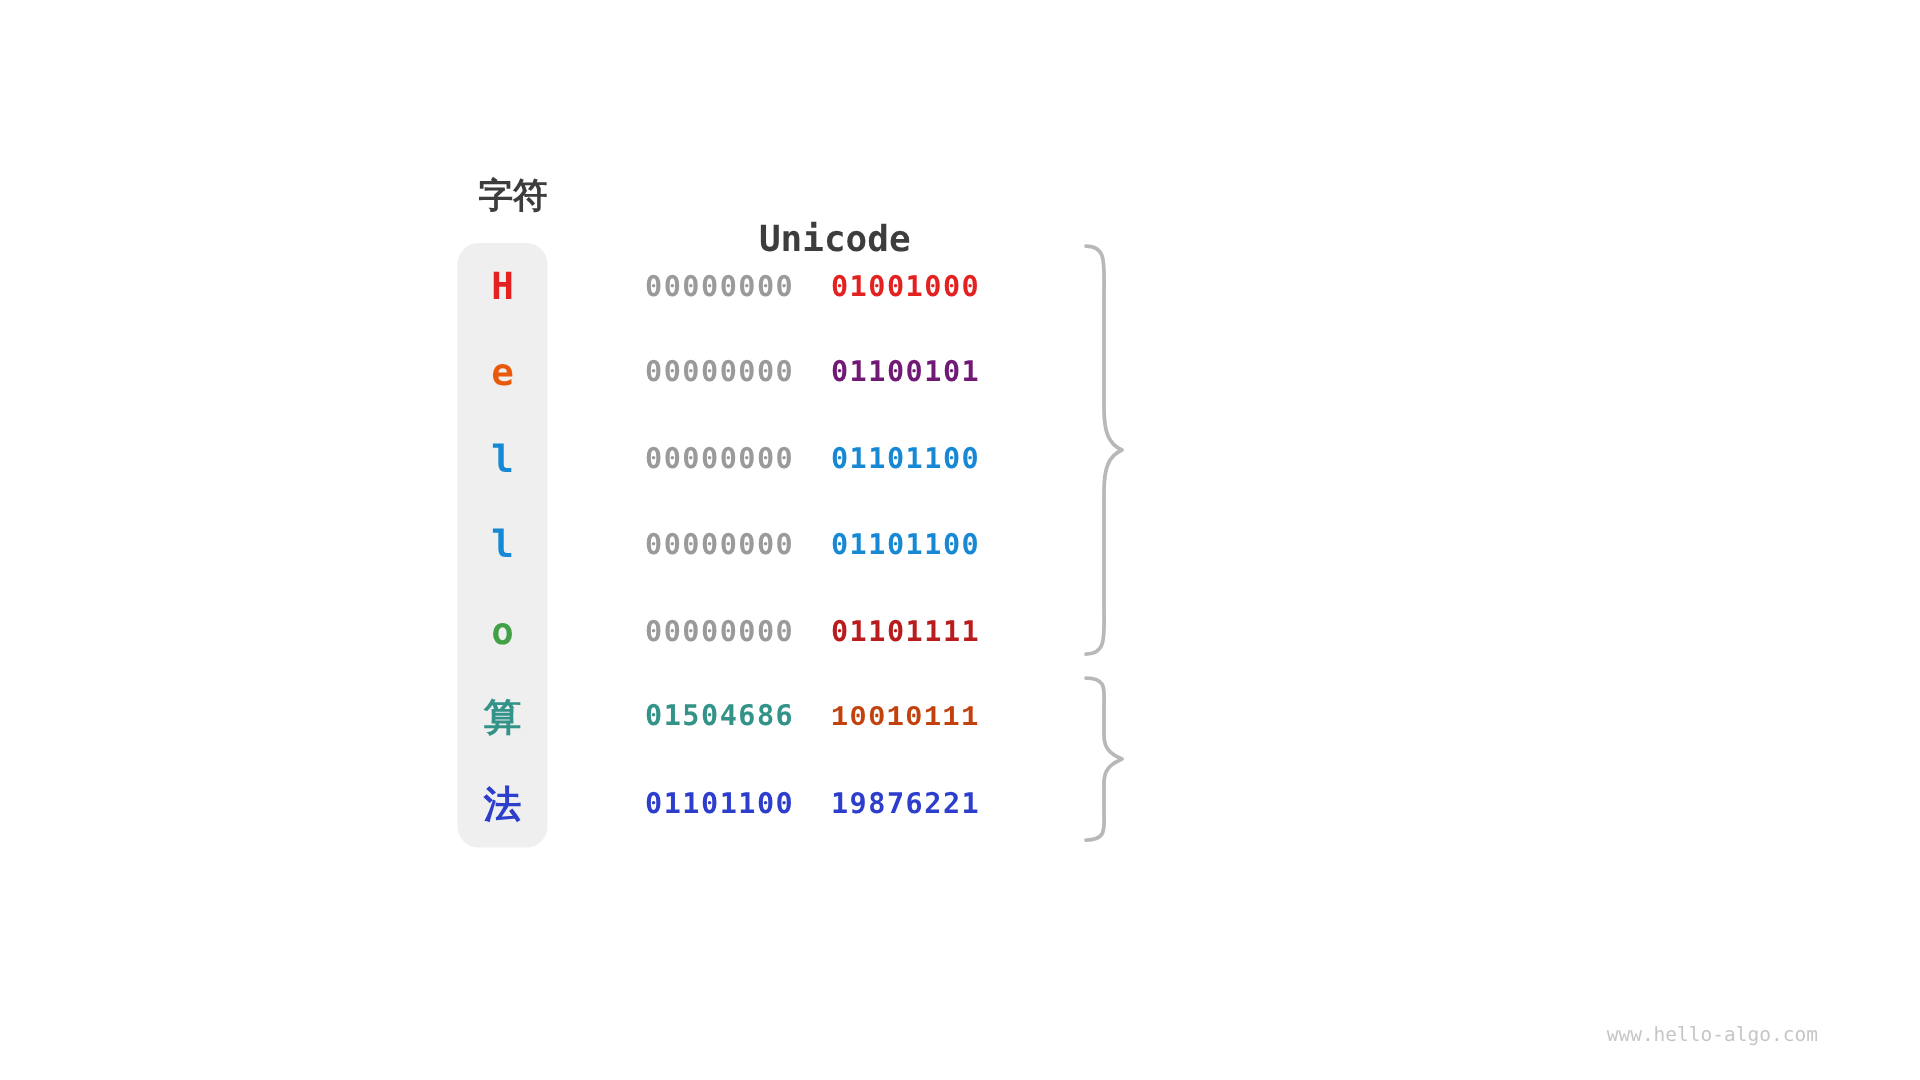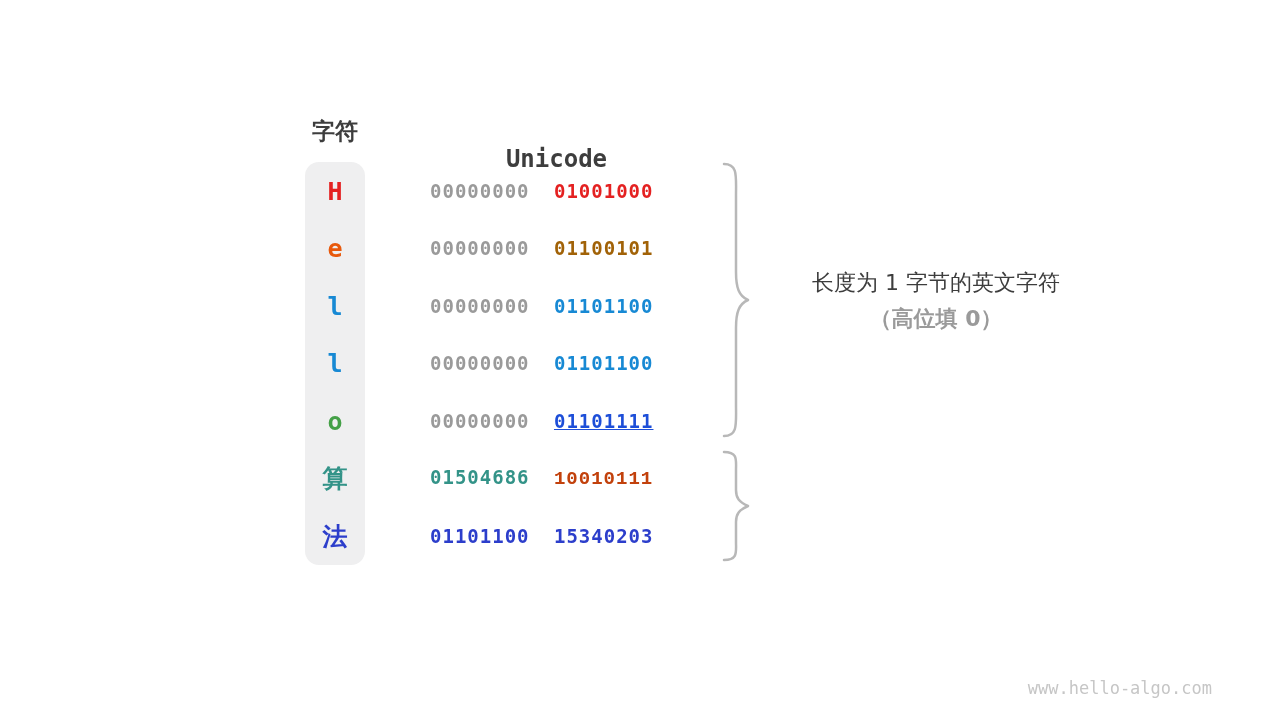--- a/index.html
+++ b/index.html
@@ -3,21 +3,21 @@
 <meta charset="utf-8">
 <style>
   html,body{margin:0;padding:0;background:#ffffff;}
   body{width:1280px;height:720px;overflow:hidden;font-family:"DejaVu Sans", sans-serif;}
   .canvas{position:relative;width:1280px;height:720px;background:#ffffff;}
 
   .col-header{
     position:absolute;top:117px;height:28px;line-height:28px;
     font-weight:bold;font-size:23px;color:var(--c-dark,#3d3d3d);
   }
-  .char-header{left:305px;width:60px;text-align:center;}
+  .char-header{left:305px;width:60px;text-align:right;}
   .unicode-header{
     left:430px;width:253px;text-align:center;
     font-family:"DejaVu Sans Mono", monospace;font-size:24px;margin-top:28px;
   }
 
   .char-pill{
     position:absolute;left:305px;top:162px;width:60px;height:403px;
     background:var(--c-pill_bg,#efeff0);border-radius:14px;
   }
 
@@ -44,21 +44,21 @@
   .ann{
     position:absolute;width:360px;text-align:center;
     font-size:22px;line-height:32px;color:var(--c-dark,#3d3d3d);
   }
   .ann .sub{
     color:var(--c-gray,#9a9a9a);font-weight:bold;margin-top:4px;font-size:22px;
   }
 
   .watermark{
     position:absolute;right:68px;bottom:22px;
-    font-family:"DejaVu Sans Mono", monospace;font-size:17px;
+    font-family:"DejaVu Sans Mono", monospace;font-size:13px;
     color:var(--c-watermark,#c6c6c6);
   }
 </style>
 </head>
 <body>
 
 <div class="canvas">
 
   <div class="col-header char-header">字符</div>
   <div class="col-header unicode-header">Unicode</div>
@@ -70,69 +70,65 @@
       <div class="char" style="color: rgb(228, 33, 33);">H</div>
       <div class="bits">
         <span class="b1" style="color: rgb(154, 154, 154);">00000000</span>
         <span class="b2" style="color: rgb(228, 33, 33);">01001000</span>
       </div>
     </div>
     <div class="row">
       <div class="char" style="color: rgb(232, 89, 12);">e</div>
       <div class="bits">
         <span class="b1" style="color: rgb(154, 154, 154);">00000000</span>
-        <span class="b2" style="color: #a16207;">01100101</span>
+        <span class="b2" style="color: #701a75;">01100101</span>
       </div>
     </div>
     <div class="row">
       <div class="char" style="color: rgb(23, 137, 212);">l</div>
       <div class="bits">
         <span class="b1" style="color: rgb(154, 154, 154);">00000000</span>
         <span class="b2" style="color: rgb(23, 137, 212);">01101100</span>
       </div>
     </div>
     <div class="row">
       <div class="char" style="color: rgb(23, 137, 212);">l</div>
       <div class="bits">
         <span class="b1" style="color: rgb(154, 154, 154);">00000000</span>
         <span class="b2" style="color: rgb(23, 137, 212);">01101100</span>
       </div>
     </div>
     <div class="row">
       <div class="char" style="color: rgb(68, 160, 71);">o</div>
       <div class="bits">
         <span class="b1" style="color: rgb(154, 154, 154);">00000000</span>
-        <span class="b2" style="color: #1d4ed8; text-decoration: underline;">01101111</span>
+        <span class="b2" style="color: #b91c1c;">01101111</span>
       </div>
     </div>
     <div class="row">
       <div class="char" style="color: rgb(51, 147, 136);">算</div>
       <div class="bits">
         <span class="b1" style="color: rgb(51, 147, 136);">01504686</span>
         <span class="b2" style="color: #c2410c; font-family: Liberation Mono, monospace;">10010111</span>
       </div>
     </div>
     <div class="row">
       <div class="char" style="color: rgb(44, 62, 203);">法</div>
       <div class="bits">
         <span class="b1" style="color: rgb(44, 62, 203);">01101100</span>
-        <span class="b2" style="color: rgb(44, 62, 203);">15340203</span>
+        <span class="b2" style="color: rgb(44, 62, 203);">19876221</span>
       </div>
     </div>
   </div>
 
   <svg class="brace" style="left:722px;top:162px;" width="28" height="276" viewBox="0 0 28 276">
     <path d="M 2 2 C 16 2, 14 14, 14 34 L 14 110 C 14 126, 17 134, 26 138 C 17 142, 14 150, 14 166 L 14 242 C 14 262, 16 274, 2 274"></path>
   </svg>
 
   <svg class="brace" style="left:722px;top:450px;" width="28" height="112" viewBox="0 0 28 112">
     <path d="M 2 2 C 16 2, 14 10, 14 20 L 14 40 C 14 48, 17 52, 26 56 C 17 60, 14 64, 14 72 L 14 92 C 14 102, 16 110, 2 110"></path>
   </svg>
 
-  <div class="ann" style="left:756px;top:267px;">
-    <div>长度为 1 字节的英文字符</div>
-    <div class="sub">（高位填 0）</div>
-  </div>
 
 
   <div class="watermark">www.hello-algo.com</div>
 
 </div>
 
 </body></html>

